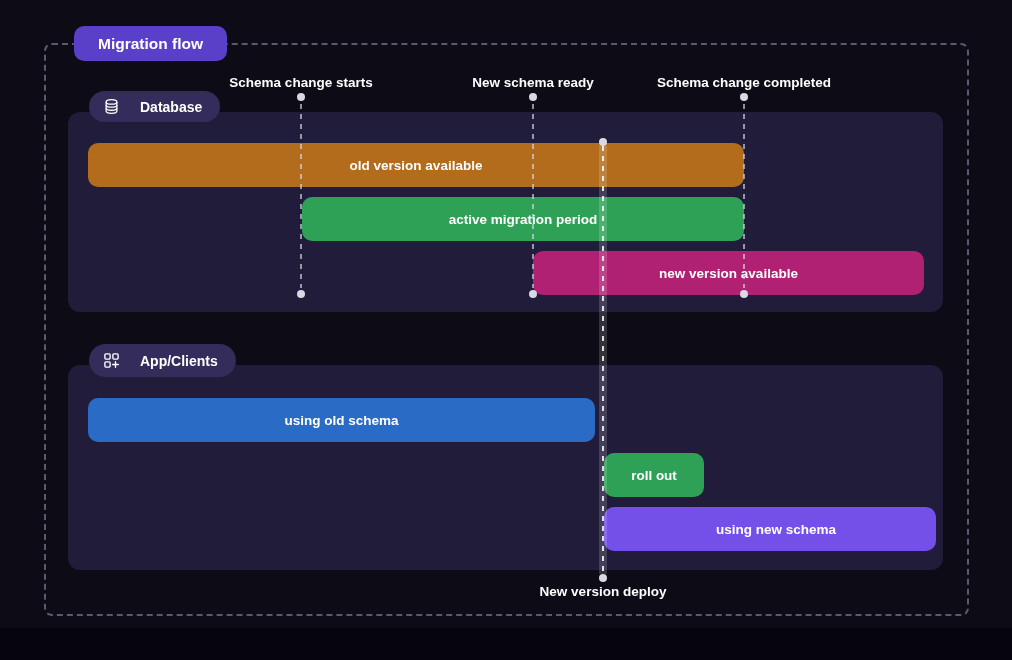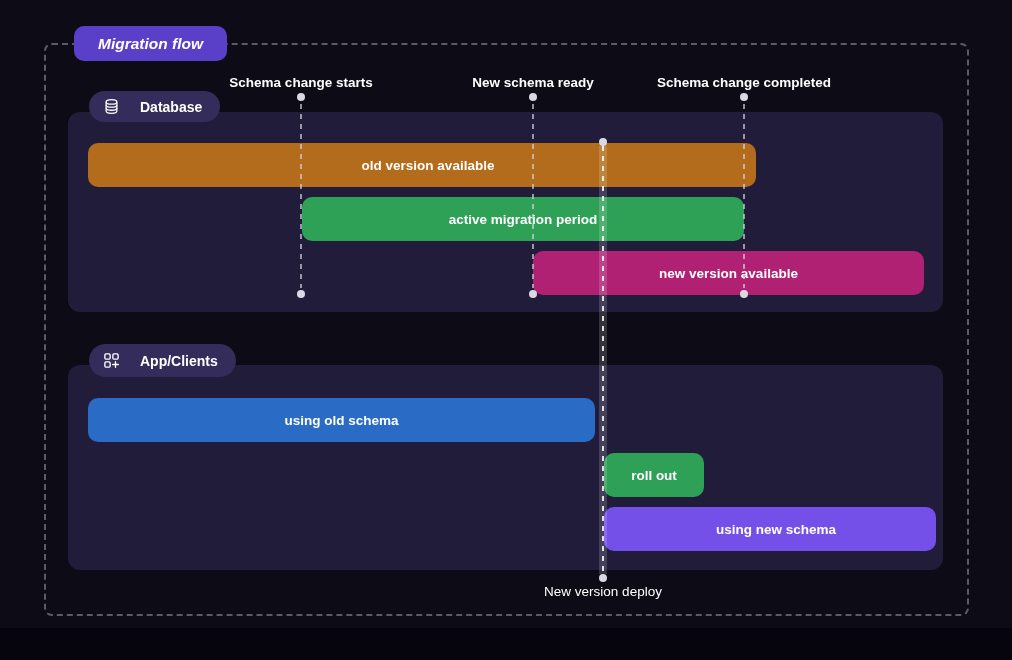--- a/index.html
+++ b/index.html
@@ -10,21 +10,21 @@
     -webkit-font-smoothing:antialiased;
   }
   .bottom-band{position:absolute;left:0;top:628px;width:1012px;height:32px;background:#06040c;}
   .frame{
     position:absolute;left:44px;top:43px;width:921px;height:569px;
     border:2px dashed rgba(172,170,190,0.5);border-radius:8px;
   }
   .title-badge{
     position:absolute;left:74px;top:26px;height:35px;padding:0 24px;
     border-radius:10px;display:flex;align-items:center;
-    color:#fff;font-weight:bold;font-size:15.5px;z-index:6;font-style:italic;
+    color:#fff;font-weight:bold;font-size:15.5px;z-index:6;
   }
   .panel{position:absolute;left:68px;width:875px;border-radius:12px;z-index:1;}
   .panel-db{top:112px;height:200px;}
   .panel-app{top:365px;height:205px;}
   .section-badge{
     position:absolute;display:flex;align-items:center;gap:20px;
     padding:0 18px 0 14px;border-radius:17px;color:#fff;
     font-weight:bold;font-size:14px;z-index:5;
   }
   .badge-db{left:89px;top:91px;height:31px;}
@@ -62,21 +62,21 @@
     background:rgba(255,255,255,0.16);
   }
   .deploy .dashline-deploy{
     position:absolute;left:-1px;top:146px;width:2px;height:428px;
     background:repeating-linear-gradient(to bottom,rgba(255,255,255,0.85) 0 5px,transparent 5px 10px);
   }
   .deploy .dot-top{top:138px;}
   .deploy .dot-bottom{top:574px;}
   .deploy .d-label{
     position:absolute;top:584px;left:0;transform:translateX(-50%);
-    white-space:nowrap;color:#fff;font-weight:normal;font-size:13.5px;
+    white-space:nowrap;color:#fff;font-weight:bold;font-size:13.5px;
   }
 </style>
 </head>
 <body>
 
 <div class="stage">
 
   <div class="bottom-band"></div>
 
   <div class="frame"></div>
@@ -103,21 +103,21 @@
       <svg viewBox="0 0 20 20" width="17" height="17" aria-hidden="true">
         <rect x="2.2" y="2.2" width="6.2" height="6.2" rx="1.2" fill="none" stroke="#ffffff" stroke-width="1.6"></rect>
         <rect x="11.6" y="2.2" width="6.2" height="6.2" rx="1.2" fill="none" stroke="#ffffff" stroke-width="1.6"></rect>
         <rect x="2.2" y="11.6" width="6.2" height="6.2" rx="1.2" fill="none" stroke="#ffffff" stroke-width="1.6"></rect>
         <path d="M14.7 11.4 v6.6 M11.4 14.7 h6.6" fill="none" stroke="#ffffff" stroke-width="1.6" stroke-linecap="round"></path>
       </svg>
     </span>
     <span>App/Clients</span>
   </div>
 
-  <div class="bar bar-db0" style="background: rgb(178, 108, 27); padding-left: 12px;">old version available</div>
+  <div class="bar bar-db0" style="background: rgb(178, 108, 27);">old version available</div>
   <div class="bar bar-db1" style="background: rgb(46, 161, 86);">active migration period</div>
   <div class="bar bar-db2" style="background: rgb(176, 33, 115);">new version available</div>
 
   <div class="bar bar-app0" style="background: rgb(42, 108, 197);">using old schema</div>
   <div class="bar bar-app1" style="background: rgb(46, 161, 86); text-align: center;">roll out</div>
   <div class="bar bar-app2" style="background: rgb(116, 80, 233);">using new schema</div>
 
   <div class="milestone" style="left:301px">
     <div class="m-label">Schema change starts</div>
     <div class="dot dot-top"></div>

